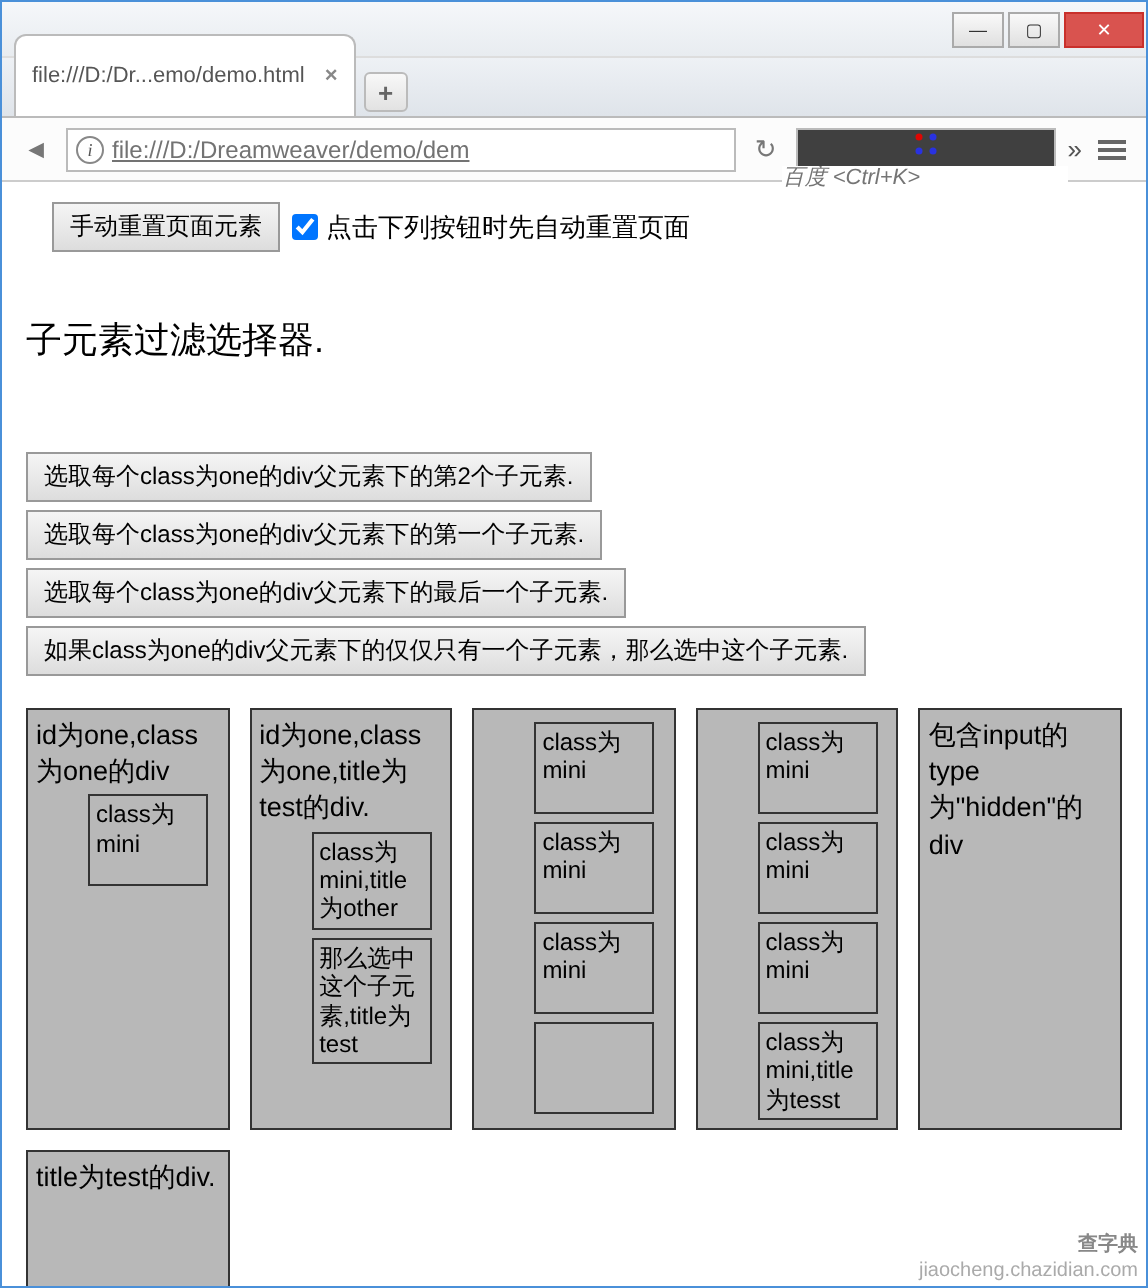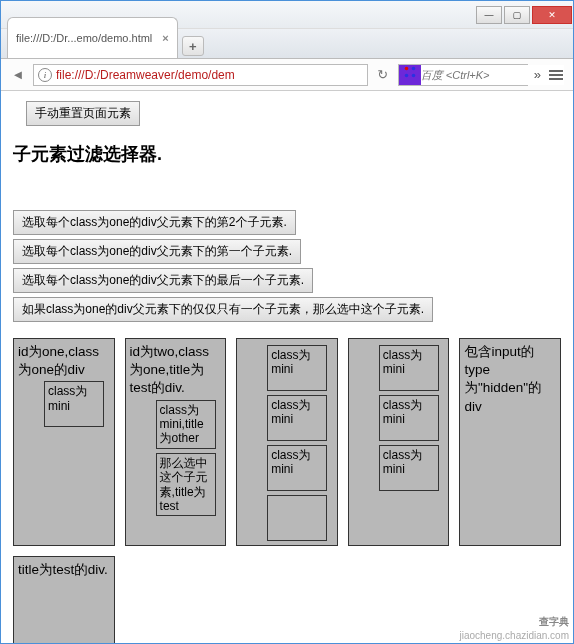--- a/index.html
+++ b/index.html
@@ -14,35 +14,35 @@
 
 .tabbar { height: 30px; background: linear-gradient(to bottom,#eef1f5,#dfe4ea); display: flex; align-items: flex-end; padding: 0 6px; border-bottom: 1px solid #bbb; }
 .tab { background: #fff; border: 1px solid #bbb; border-bottom: none; border-radius: 6px 6px 0 0; height: 24px; padding: 20px 8px; display: flex; align-items: center; gap: 4px; font-size: 11px; color: #555; max-width: 200px; }
 .tab-close { color: #888; font-weight: bold; margin-left: 6px; cursor: pointer; }
 .newtab { width: 22px; height: 20px; margin-left: 4px; border: 1px solid #bbb; background: linear-gradient(to bottom,#f8f8f8,#e2e2e2); display:flex;align-items:center;justify-content:center;color:#666;font-size:13px;font-weight:bold;cursor:pointer; border-radius:3px; margin-bottom:2px;}
 
 
 .navbar { height: 32px; display: flex; align-items: center; gap: 6px; padding: 4px 8px; border-bottom: 1px solid #ccc; background: #fcfcfc; }
 .nav-icon { width: 18px; height: 18px; display:flex;align-items:center;justify-content:center;color:#777;font-size:13px;cursor:pointer; }
 .url-field { flex: 1; height: 22px; border: 1px solid #bbb; padding: 0 4px; display:flex; align-items:center; gap:4px; background:#fff; }
-.url-field input { border:none; outline:none; flex:1; font-size:12px; color:#b91c1c; }
+.url-field input { border:none; outline:none; flex:1; font-size:12px; color:#737373;text-decoration:underline; }
 .info-icon { width:14px;height:14px;border:1px solid #888;border-radius:50%;display:flex;align-items:center;justify-content:center;font-size:9px;color:#555;font-style:italic;font-family:serif; }
-.search-field { width: 130px; height: 22px; border: 1px solid #bbb; padding: 0 4px; display:flex; gap:4px; background:#6d28d9; }
+.search-field { width: 130px; height: 22px; border: 1px solid #bbb; padding: 0 4px; display:flex; align-items:center; gap:4px; background:#404040;flex-direction:column; }
 .search-field input { border:none;outline:none;flex:1;font-size:11px;font-style:italic;color:#888; }
 .baidu-logo { width:14px;height:14px;display:inline-block; }
 .chevrons { color:#555; font-size:13px; cursor:pointer; }
 .menu-icon { display:flex;flex-direction:column;gap:2px;cursor:pointer;padding:2px; }
 .menu-icon span { width:14px;height:2px;background:#666;display:block; }
 
 
 .content { flex:1; overflow:auto; padding: 10px 12px; }
-.top-controls { display:flex; align-items:center; gap:6px; margin-bottom: 16px; padding-left: 13px; }
+.top-controls { display:flex; align-items:center; gap:6px; margin-bottom: 32px; padding-left: 13px; }
 .reset-btn { padding: 3px 8px; border:1px solid #999; background:linear-gradient(to bottom,#f5f5f5,#ddd); cursor:pointer; font-size:12px; }
 .top-controls label { font-size:13px; display:flex; align-items:center; gap:4px; }
-h2.section-title { font-size: 18px; font-weight:bold; margin: 10px 0 16px 0; }
+h2.section-title { font-size: 18px; font-weight:normal; margin: 10px 0 16px 0; }
 
 .action-btns { display:flex; flex-direction:column; gap:4px; margin-bottom:16px; align-items:flex-start;margin-top:44px; }
 .action-btns button { padding:3px 8px; border:1px solid #999; background:linear-gradient(to bottom,#f5f5f5,#ddd); cursor:pointer; font-size:12px; text-align:left; }
 
 .boxes { display:grid; grid-template-columns: repeat(5, 1fr); gap:10px; }
 .outer { background:#b8b8b8; border:1px solid #333; padding:4px; font-size:13.5px; line-height:1.35; min-height:140px; }
 .inner-row { display:flex; gap:4px; flex-wrap:wrap; margin-top:2px;margin-left:26px; }
 .mini { background:#b8b8b8; border:1px solid #333; padding:2px 3px; font-size:12px; width:60px; min-height:46px; line-height:1.2; }
 .empty-mini { width:60px; min-height:46px; border:1px solid #333; }
 
@@ -92,20 +92,24 @@
         <span></span>
         <span></span>
         <span></span>
       </div>
   </div>
 
   <div class="content">
 
     <div class="top-controls">
       <button class="reset-btn">手动重置页面元素</button>
+      <label>
+        <input type="checkbox" checked="" style="">
+        <span>点击下列按钮时先自动重置页面</span>
+      </label>
     </div>
 
     <h2 class="section-title">子元素过滤选择器.</h2>
 
     <div class="action-btns">
       <button>选取每个class为one的div父元素下的第2个子元素.</button>
       <button>选取每个class为one的div父元素下的第一个子元素.</button>
       <button>选取每个class为one的div父元素下的最后一个子元素.</button>
       <button>如果class为one的div父元素下的仅仅只有一个子元素，那么选中这个子元素.</button>
     </div>
@@ -113,21 +117,21 @@
     <div class="boxes">
 
       <div class="outer">
         <div>id为one,class为one的div</div>
         <div class="inner-row">
           <div class="mini">class为mini</div>
         </div>
       </div>
 
       <div class="outer">
-        <div>id为two,class为one,title为test的div.</div>
+        <div>id为one,class为one,title为test的div.</div>
         <div class="inner-row">
           <div class="mini">class为mini,title为other</div>
           <div class="mini">那么选中这个子元素,title为test</div>
         </div>
       </div>
 
       <div class="outer">
         <div class="inner-row">
           <div class="mini">class为mini</div>
           <div class="mini">class为mini</div>
@@ -138,20 +142,21 @@
         </div>
       </div>
 
       <div class="outer">
         <div class="inner-row">
           <div class="mini">class为mini</div>
           <div class="mini">class为mini</div>
         </div>
         <div class="inner-row" style="margin-top:4px;">
           <div class="mini">class为mini</div>
+          <div class="mini">class为mini,title为tesst</div>
         </div>
       </div>
 
       <div class="outer">
         <div>包含input的type为"hidden"的div</div>
       </div>
 
       <div class="outer">
         <div>title为test的div.</div>
       </div>

